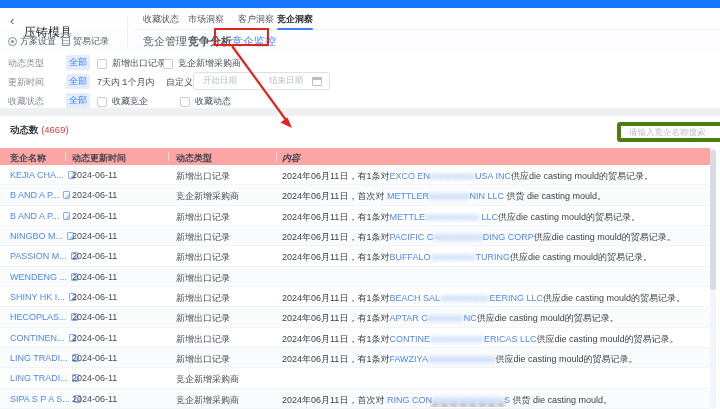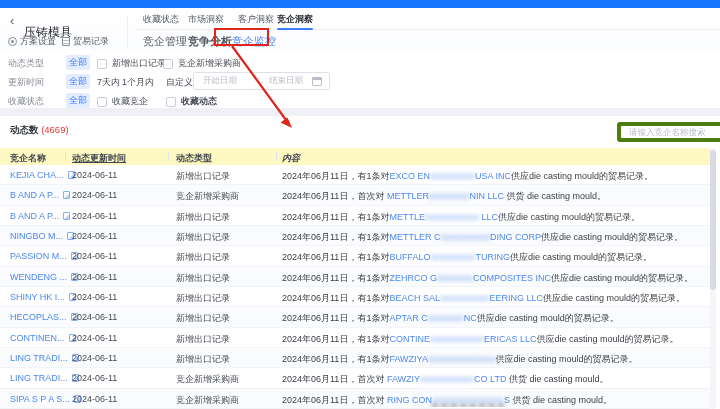--- a/index.html
+++ b/index.html
@@ -48,21 +48,21 @@
   .panel { position:absolute; left:0; top:116px; width:720px; height:293px; background:#fff; }
   .count { position:absolute; left:10px; top:8px; font-size:9.5px; color:#33363c; font-weight:bold; }
   .count .num { color:#e23b35; font-weight:normal; }
   .search { position:absolute; left:617px; top:6px; width:111px; height:20px; border:4px solid #4d7c0f; border-radius:3px;
             background:#fff; font-size:8.5px; color:#b8bcc4; padding:0 8px; outline:none; font-family:inherit; }
   .search::placeholder { color:#b8bcc4; }
 
   .anno-text { position:absolute; left:303px; top:-9px; font-size:20px; font-weight:800; color:#e1251b; letter-spacing:1px; white-space:nowrap; }
   .anno-arrow { position:absolute; left:224px; top:-74px; overflow:visible; pointer-events:none; }
 
-  .thead { position:absolute; left:0; top:32px; width:710px; height:31px; background:#fef9c3; }
+  .thead { position:absolute; left:0; top:32px; width:710px; height:31px; background:#fca5a5; }
   .th { position:absolute; top:4px; font-size:9px; font-weight:bold; color:#41454f; }
   .thsep { position:absolute; top:4px; width:1px; height:9px; background:#dfe3ee; }
   .tbody { position:absolute; left:0; top:49px; width:710px; height:244px; overflow:hidden; }
   .trow { position:relative; width:710px; height:20.33px; border-bottom:1px solid #f3f4f7; background:#fff; }
   .trow:nth-child(even) { background:#fafbfd; }
   .td { position:absolute; top:5px; font-size:9px; white-space:nowrap; }
   .td-name { left:10px; color:#4d88f0; cursor:pointer; }
   .cico { display:inline-block; width:7px; height:8px; border:1px solid #85aef5; border-radius:1px; margin-left:4px;
           position:relative; top:1px; cursor:pointer; background:linear-gradient(135deg,transparent 55%,#bcd3fa 55%); }
   .td-date { left:72px; color:#464b53; }
@@ -116,35 +116,35 @@
             <span class="cbox"></span>
             <span class="">新增出口记录</span>
           </span><span class="cbitem" style="left: 163px;">
             <span class="cbox"></span>
             <span class="">竞企新增采购商</span>
           </span></span>
     </div>
     <div class="frow" style="top:23px;">
       <span class="flabel">更新时间</span>
       <span class="pill">全部</span>
-      <span id="optB"><span class="opt" style="left: 97px;">7天内</span><span class="opt" style="left: 122px;">1个月内</span><span class="opt" style="left: 166px;">自定义</span></span>
+      <span id="optB"><span class="opt" style="left: 97px;">7天内</span><span class="opt" style="left: 122px; font-family: Liberation Mono, monospace;">1个月内</span><span class="opt" style="left: 166px;">自定义</span></span>
       <span class="dateinput">
         <span class="dph1">开始日期</span>
         <span class="darrow">→</span>
         <span class="dph2">结束日期</span>
         <i class="ic-cal"></i>
       </span>
     </div>
     <div class="frow" style="top:42px;">
       <span class="flabel">收藏状态</span>
       <span class="pill">全部</span>
       <span id="cbC"><span class="cbitem" style="left: 97px;">
             <span class="cbox"></span>
             <span class="">收藏竞企</span>
-          </span><span class="cbitem" style="left: 166px; font-weight: bold;">
+          </span><span class="cbitem" style="left: 180px;">
             <span class="cbox"></span>
             <span class="">收藏动态</span>
           </span></span>
     </div>
   </div>
 
   <div class="gap"></div>
 
   <div class="panel">
     <div class="count">
@@ -154,21 +154,21 @@
     <input class="search" placeholder="请输入竞企名称搜索" style="">
 
     <svg class="anno-arrow" width="86" height="96">
       <line x1="8" y1="4" x2="62" y2="78" stroke="#e1251b" stroke-width="2.2"></line>
       <polygon points="68,86 56.5,80.5 63.5,75.5" fill="#e1251b"></polygon>
     </svg>
 
     <div class="thead" id="thead">
         <span class="th" style="left: 10px;">竞企名称</span>
         <span class="thsep" style="left: 65px;"></span>
-        <span class="th" style="left: 72px; text-decoration: underline;">动态更新时间</span>
+        <span class="th" style="left: 72px;">动态更新时间</span>
         <span class="thsep" style="left: 168px;"></span>
         <span class="th" style="left: 176px;">动态类型</span>
         <span class="thsep" style="left: 276px;"></span>
         <span class="th" style="left: 282px; font-style: italic;">内容</span>
       </div>
     <div class="tbody" id="tbody">
         <div class="trow">
           <span class="td td-name">KEJIA CHA...<span class="cico"></span></span>
           <span class="td td-date">2024-06-11</span>
           <span class="td td-type">新增出口记录</span>
@@ -183,33 +183,32 @@
         <div class="trow">
           <span class="td td-name">B AND A P...<span class="cico"></span></span>
           <span class="td td-date">2024-06-11</span>
           <span class="td td-type">新增出口记录</span>
           <span class="td td-content"><span class="">2024年06月11日，有1条对</span><span class="seg-l">METTLE</span><span class="seg-b">xxxxxxxxxxxx</span><span class="seg-l"> LLC</span><span class="">供应die casting mould的贸易记录。</span></span>
         </div>
         <div class="trow">
           <span class="td td-name">NINGBO M...<span class="cico"></span></span>
           <span class="td td-date">2024-06-11</span>
           <span class="td td-type">新增出口记录</span>
-          <span class="td td-content"><span class="">2024年06月11日，有1条对</span><span class="seg-l">METTLER C</span><span class="seg-b">xxxxxxxxxxx</span><span class="seg-l">DING CORP</span><span class="">供应die casting mould的贸易记录。</span></span>
+          <span class="td td-content"><span class="">2024年06月11日，有1条对</span><span class="seg-l">PACIFIC C</span><span class="seg-b">xxxxxxxxxxx</span><span class="seg-l">DING CORP</span><span class="">供应die casting mould的贸易记录。</span></span>
         </div>
         <div class="trow">
           <span class="td td-name">PASSION M...<span class="cico"></span></span>
           <span class="td td-date">2024-06-11</span>
           <span class="td td-type">新增出口记录</span>
           <span class="td td-content"><span class="">2024年06月11日，有1条对</span><span class="seg-l">BUFFALO</span><span class="seg-b">xxxxxxxxxx</span><span class="seg-l">TURING</span><span class="">供应die casting mould的贸易记录。</span></span>
         </div>
         <div class="trow">
           <span class="td td-name">WENDENG ...<span class="cico"></span></span>
           <span class="td td-date">2024-06-11</span>
           <span class="td td-type">新增出口记录</span>
-          <span class="td td-content"><span class="">2024年06月11日，有1条对</span><span class="seg-l">ZEHRCO G</span><span class="seg-b">xxxxxxxx</span><span class="seg-l">COMPOSITES INC</span><span class="">供应die casting mould的贸易记录。</span></span>
         </div>
         <div class="trow">
           <span class="td td-name">SHINY HK I...<span class="cico"></span></span>
           <span class="td td-date">2024-06-11</span>
           <span class="td td-type">新增出口记录</span>
           <span class="td td-content"><span class="">2024年06月11日，有1条对</span><span class="seg-l">BEACH SAL</span><span class="seg-b">xxxxxxxxxxx</span><span class="seg-l">EERING LLC</span><span class="">供应die casting mould的贸易记录。</span></span>
         </div>
         <div class="trow">
           <span class="td td-name">HECOPLAS...<span class="cico"></span></span>
           <span class="td td-date">2024-06-11</span>
@@ -225,21 +224,20 @@
         <div class="trow">
           <span class="td td-name">LING TRADI...<span class="cico"></span></span>
           <span class="td td-date">2024-06-11</span>
           <span class="td td-type">新增出口记录</span>
           <span class="td td-content"><span class="">2024年06月11日，有1条对</span><span class="seg-l">FAWZIYA</span><span class="seg-b">xxxxxxxxxxxxxxx</span><span class="">供应die casting mould的贸易记录。</span></span>
         </div>
         <div class="trow">
           <span class="td td-name">LING TRADI...<span class="cico"></span></span>
           <span class="td td-date">2024-06-11</span>
           <span class="td td-type">竞企新增采购商</span>
-          <span class="td td-content"><span class="">2024年06月11日，首次对 </span><span class="seg-l">FAWZIY</span><span class="seg-b">xxxxxxxxxxxx</span><span class="seg-l">CO LTD</span><span class=""> 供货 die casting mould。</span></span>
         </div>
         <div class="trow">
           <span class="td td-name">SIPA S P A S...<span class="cico"></span></span>
           <span class="td td-date">2024-06-11</span>
           <span class="td td-type">竞企新增采购商</span>
           <span class="td td-content"><span class="">2024年06月11日，首次对 </span><span class="seg-l">RING CON</span><span class="seg-bd">xxxxxxxxxxxxxxxx</span><span class="seg-l">S</span><span class=""> 供货 die casting mould。</span></span>
         </div>
       </div>
 
     <div class="sbar">

